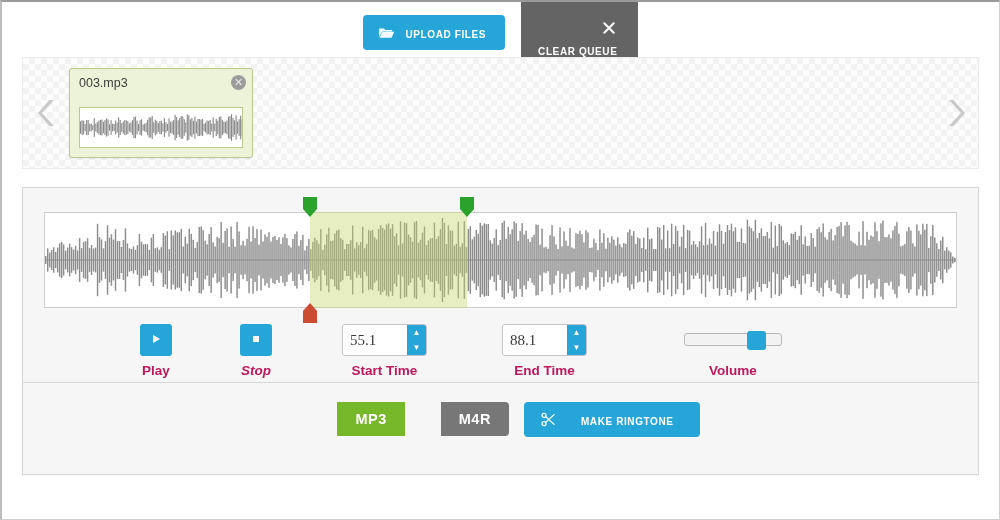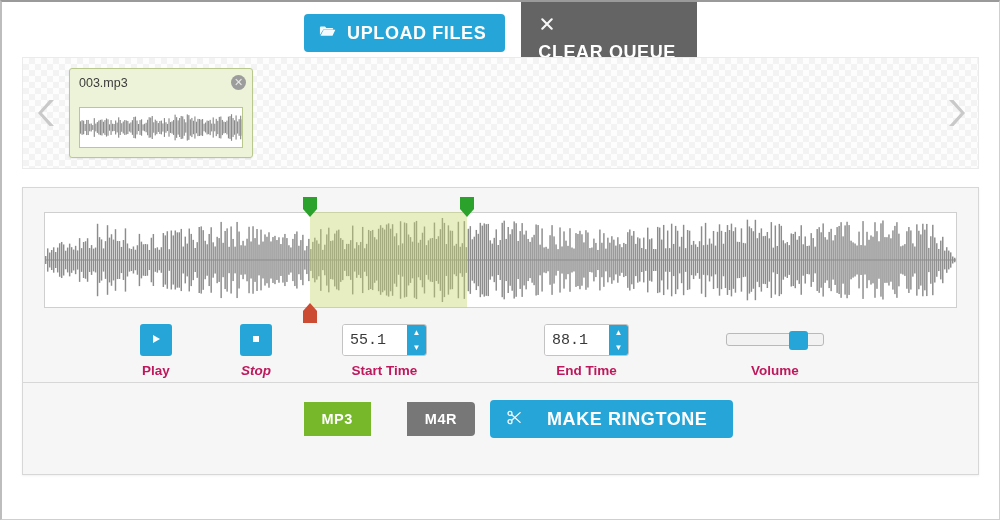--- a/index.html
+++ b/index.html
@@ -27,25 +27,25 @@
     align-items: center;
     justify-content: center;
     gap: 16px;
     padding-top: 9px;
     box-sizing: border-box;
   }
   .btn {
     border: 0;
     border-radius: 4px;
     color: #fff;
-    font-size: 18px;
+    font-size: 10px;
     font-weight: bold;
     letter-spacing: 0.6px;
     display: inline-flex;
-    align-items: flex-start;
+    align-items: flex-end;
     gap: 11px;
     cursor: pointer;
     font-family: "Liberation Sans", sans-serif;
     line-height: 1;
   }
   .btn-upload {
     background: #26a6d8;
     padding: 10px 19px 10px 15px;
   }
   .btn-clear {
@@ -191,21 +191,21 @@
   .ctl {
     display: flex;
     flex-direction: column;
     align-items: center;
     gap: 7px;
   }
   .ctl-play   { margin-left: 117px; }
   .ctl-stop   { margin-left: 68px; font-style: italic; }
   .ctl-repeat { margin-left: 67px; }
   .ctl-start  { margin-left: 70px; }
-  .ctl-end    { margin-left: 117px; }
+  .ctl-end    { margin-left: 75px; }
   .ctl-vol    { margin-left: 97px; }
 
   .sqbtn {
     width: 32px;
     height: 32px;
     background: #26a6d8;
     border-radius: 3px;
     border: 0;
     cursor: pointer;
     display: flex;
@@ -230,21 +230,21 @@
     box-sizing: border-box;
     overflow: hidden;
   }
   .spinner input {
     width: 50px;
     border: 0;
     outline: none;
     font-size: 15px;
     color: #3a3a3a;
     padding: 0 7px;
-    font-family: Liberation Mono, monospace;
+    font-family: Liberation Serif, serif;
     background: #fff;
   }
   .spin-btns {
     width: 19px;
     display: flex;
     flex-direction: column;
     background: #26a6d8;
   }
   .spin-btns span {
     flex: 1;

